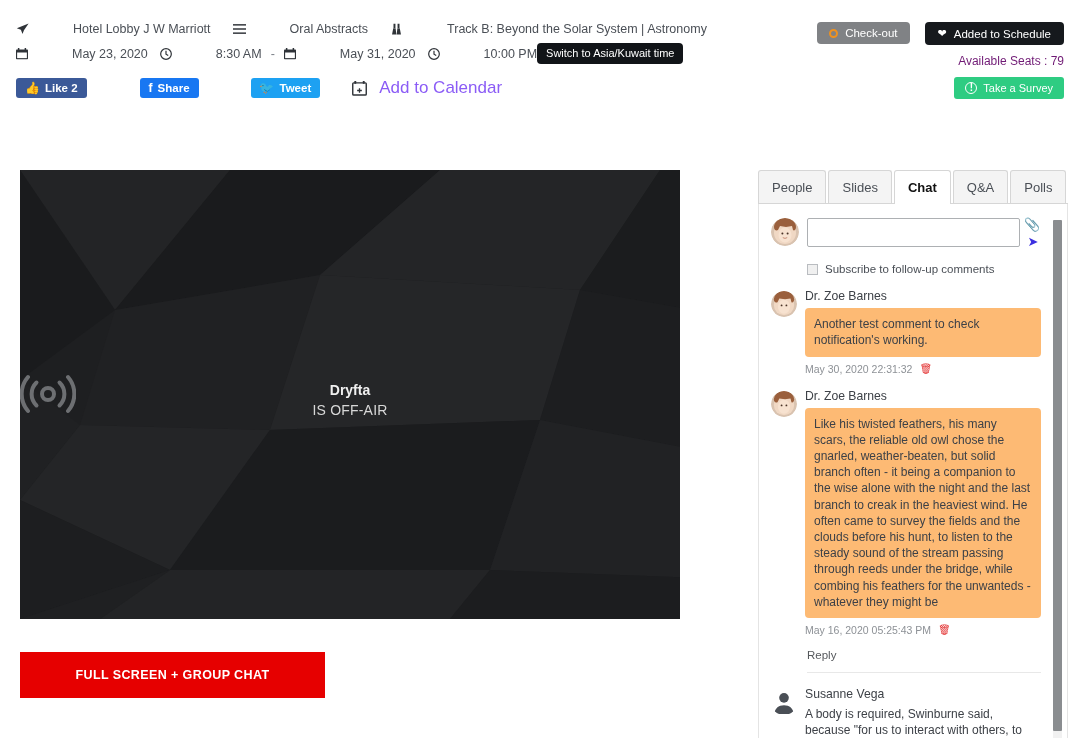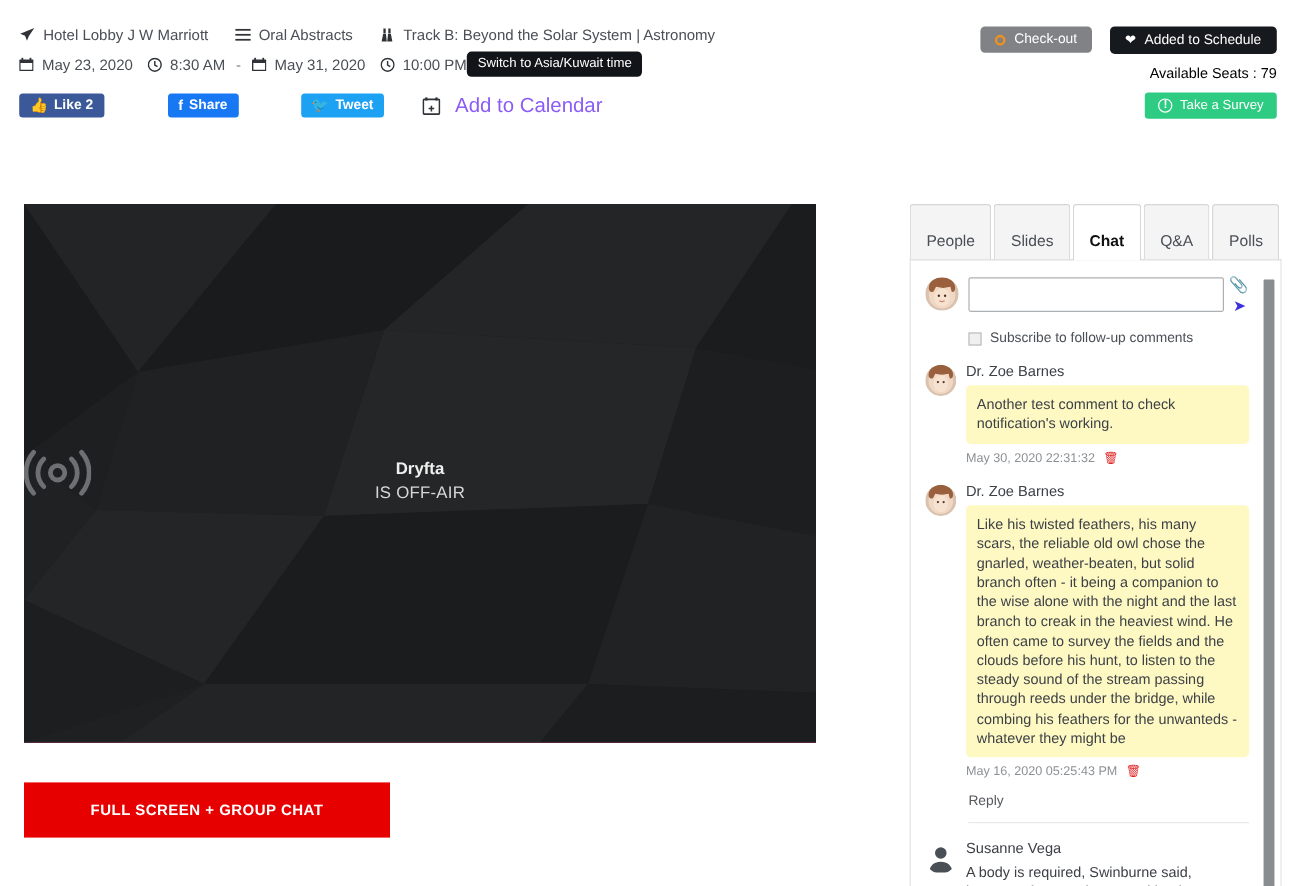--- a/index.html
+++ b/index.html
@@ -8,21 +8,21 @@
     background: #ffffff;
     font-family: "Liberation Sans", sans-serif;
     color: #3d4147;
     overflow: hidden;
   }
 
   
   .header { position: relative; padding: 22px 16px 0 16px; }
   .meta-row { display: flex; align-items: center; font-size: 12.5px; color: #4a4f56; }
   .meta-row + .meta-row { margin-top: 7px; }
-  .meta-item { display: flex; align-items: center; margin-right: 22px; white-space: nowrap; }
+  .meta-item { display: flex; align-items: center; margin-right: 22px; white-space: nowrap; gap: 37px; }
   .meta-item .ico { margin-right: 7px; display: inline-flex; align-items: center; color: #2f3338; }
   .dash { margin: 0 9px; color: #7a7f86; }
 
   .tz-btn {
     background: #111418; color: #fff; font-size: 11px;
     padding: 4px 9px 5px; border-radius: 4px; border: none;
     cursor: pointer; white-space: nowrap; font-family: inherit;
   }
 
   .social-row { display: flex; align-items: center; margin-top: 14px; }
@@ -45,21 +45,21 @@
     font-size: 11.5px; border: none; border-radius: 4px; padding: 5px 12px;
     margin-right: 15px; cursor: pointer; font-family: inherit;
   }
   .ring { width: 9px; height: 9px; border: 2px solid #f0911e; border-radius: 50%; margin-right: 7px; }
   .sched-btn {
     display: inline-flex; align-items: center; background: #16191d; color: #fff;
     font-size: 11.5px; border: none; border-radius: 4px; padding: 5px 13px;
     cursor: pointer; font-family: inherit;
   }
   .sched-btn .g { margin-right: 7px; font-size: 11px; }
-  .seats { font-size: 12px; color: #000000; margin-top: 9px; }
+  .seats { font-size: 12px; color: #701a75; margin-top: 9px; }
   .survey-btn {
     display: inline-flex; align-items: center; background: #2ecc82; color: #fff;
     font-size: 11px; border: none; border-radius: 3px; padding: 5px 11px;
     margin-top: 9px; cursor: pointer; font-family: inherit;
   }
   .survey-btn .g {
     margin-right: 6px; font-weight: bold; font-size: 10px;
     border: 1.4px solid #fff; border-radius: 50%; width: 12px; height: 12px;
     display: inline-flex; align-items: center; justify-content: center; line-height: 1;
   }
@@ -85,21 +85,21 @@
     display: block; width: 305px; margin-top: 33px; background: #e60000;
     color: #fff; border: none; padding: 16px 0; font-size: 12.5px;
     font-weight: bold; letter-spacing: .4px; cursor: pointer; font-family: inherit;
   }
   .body-text { margin-top: 37px; font-size: 12.3px; line-height: 1.55; color: #3d4147; width: 700px; }
 
   
   .panel { position: absolute; left: 758px; top: 0; width: 310px; height: 568px; }
   .tabs { display: flex; align-items: flex-end; border-bottom: 1px solid #d6d6d6; }
   .tab {
-    font-size: 13px; color: #4a4f56; padding: 22px 13px 8px; cursor: pointer;
+    font-size: 13px; color: #4a4f56; padding: 9px 13px 8px; cursor: pointer;
     background: #f4f4f4; border: 1px solid #d6d6d6; border-bottom: none;
     margin-right: 2px; border-radius: 3px 3px 0 0; font-family: inherit;
   }
   .tab.active { background: #fff; color: #111; font-weight: bold; margin-bottom: -1px; padding-bottom: 9px; }
 
   .chat-body {
     position: relative; height: 537px; overflow: hidden;
     border-left: 1px solid #e4e4e4; border-right: 1px solid #e4e4e4;
     padding: 14px 26px 0 12px;
   }
@@ -117,21 +117,21 @@
 
   .subs { display: flex; align-items: center; margin: 14px 0 0 36px; text-align: right; }
   .cbx { width: 11px; height: 11px; border: 1px solid #b9bcc0; background: #f0f0f0; margin-right: 7px; cursor: pointer; }
   .subs-label { font-size: 11.5px; color: #4a4f56; }
 
   .msg { display: flex; margin-top: 14px; }
   .msg .avatar { width: 26px; height: 26px; margin-top: 2px; }
   .msg-main { flex: 1; margin-left: 8px; }
   .msg-author { font-size: 12.2px; color: #3d4147; margin-bottom: 5px; }
   .bubble {
-    background: #fef9c3; border-radius: 4px; padding: 8px 9px;
+    background: #fdba74; border-radius: 4px; padding: 8px 9px;
     font-size: 12px; line-height: 1.35; color: #3d4147;
   }
   .msg-foot { display: flex; align-items: center; margin-top: 6px; }
   .msg-time { font-size: 10.5px; color: #8d9196; }
   .trash-ico { color: #e02020; font-size: 10px; margin-left: 7px; cursor: pointer; }
   .reply-link { font-size: 11.5px; color: #55585c; margin: 13px 0 0 36px; cursor: pointer; }
   .divider { border-top: 1px solid #e8e8e8; margin: 11px 0 0 36px; }
 
   .plain-text { font-size: 12px; line-height: 1.37; color: #3d4147; }
 

